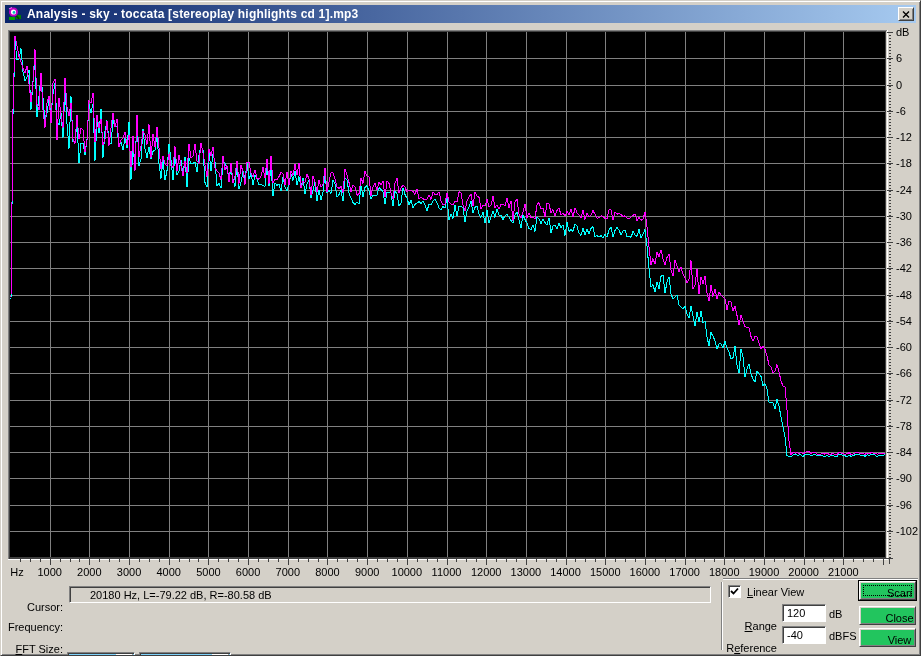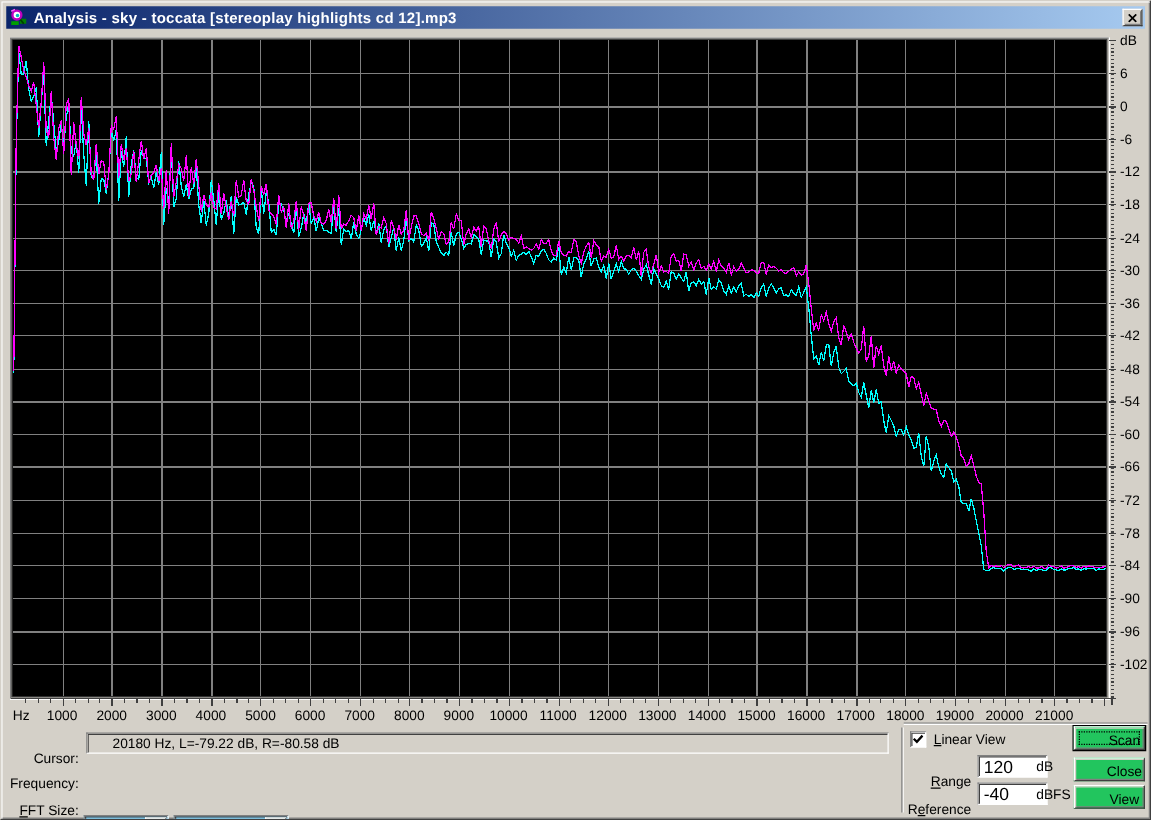--- a/index.html
+++ b/index.html
@@ -24,24 +24,24 @@
   .plot-svg{position:absolute;left:0;top:25px;}
   .lbl{position:absolute;font-size:11px;line-height:13px;color:#000;}
   .r{text-align:right;margin-top:12px;}
   .field{
     position:absolute;height:17px;background:#d4d0c8;
     border:1px solid;border-color:#808080 #fff #fff #808080;
     box-shadow:inset 1px 1px 0 #404040;
     display:flex;align-items:center;padding-left:5px;font-size:11px;color:#000;white-space:nowrap;overflow:hidden;
   }
   .tbox{
-    position:absolute;width:56px;height:18px;background:#fff;
+    position:absolute;width:44px;height:18px;background:#fff;
     border:1px solid;border-color:#808080 #fff #fff #808080;
     box-shadow:inset 1px 1px 0 #404040;
-    font-family:"Liberation Sans",sans-serif;font-size:14px;padding:0 0 0 4px;color:#000;outline:none;
+    font-family:"Liberation Sans",sans-serif;font-size:11px;padding:0 0 0 4px;color:#000;outline:none;
   }
   .combo{
     position:absolute;height:21px;background:#7dd3fc;
     border:1px solid;border-color:#808080 #fff #fff #808080;
     box-shadow:inset 1px 1px 0 #404040;
     margin-top:26px;
   }
   .combo-val{position:absolute;left:4px;top:3px;font-size:11px;color:#000;white-space:nowrap;}
   .combo-arrow{
     position:absolute;top:1px;right:1px;bottom:1px;width:17px;background:#d4d0c8;
@@ -77,21 +77,21 @@
   <div class="titlebar" id="titlebar" style="background: linear-gradient(90deg, rgb(10, 36, 106), rgb(166, 202, 240));">
     <svg width="16" height="16">
       <rect x="9" y="9" width="5" height="4" fill="#008000"></rect>
       <rect x="2" y="11" width="6" height="3" fill="#00a000"></rect>
       <path d="M8 8 L12 13" stroke="#004000" stroke-width="1.5" fill="none"></path>
       <circle cx="6.5" cy="6" r="4.5" fill="#c000c0"></circle>
       <circle cx="6.5" cy="6" r="2.6" fill="#ffffff"></circle>
       <circle cx="7" cy="6.4" r="1.4" fill="#00c0c0"></circle>
       <path d="M2 3 L5 1.5" stroke="#ff60ff" stroke-width="1.2" fill="none"></path>
     </svg>
-    <span class="title-text">Analysis - sky - toccata [stereoplay highlights cd 12].mp3</span>
+    <span class="title-text">Analysis - sky - toccata [stereoplay highlights cd 1].mp3</span>
     <div class="tb-close">
       <svg width="8" height="7">
         <path d="M1 0.5 L7 6.5 M7 0.5 L1 6.5" stroke="#000" stroke-width="1.4" fill="none"></path>
       </svg>
     </div>
   </div>
 
   <svg id="plot-svg" class="plot-svg" width="921" height="555">
       <rect x="7" y="4" width="880" height="530" fill="#ffffff"></rect>
       <rect x="7" y="4" width="879" height="529" fill="#808080"></rect>

